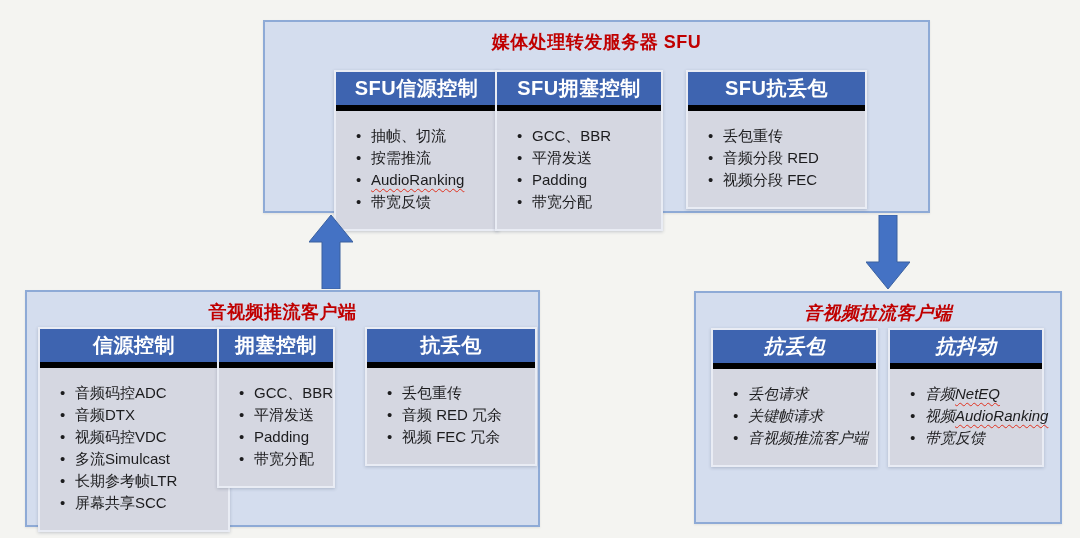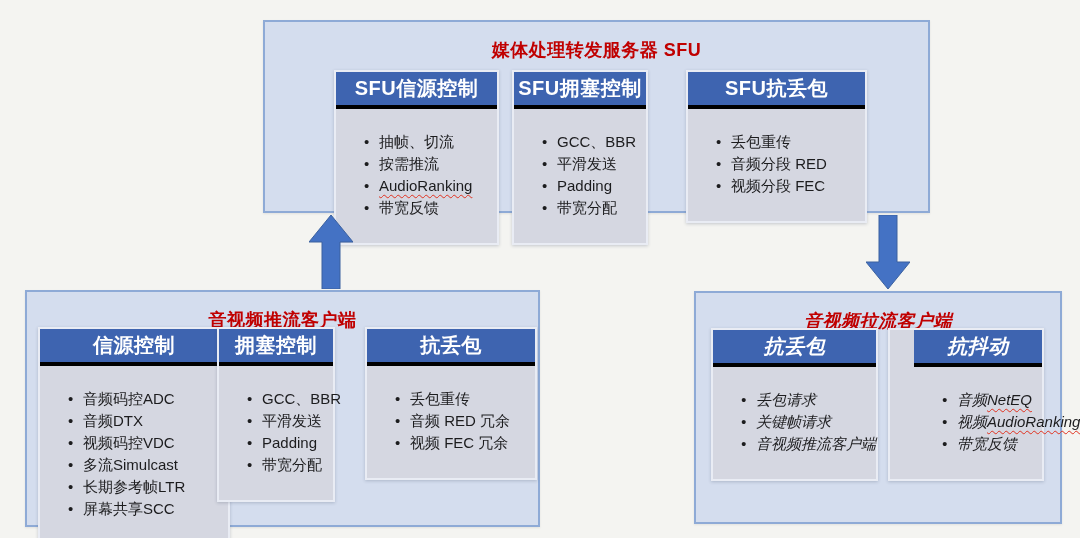--- a/index.html
+++ b/index.html
@@ -13,43 +13,43 @@
     background:#d4ddee;
     border:2px solid #8eaad6;
     box-sizing:border-box;
     box-shadow:0 1px 2px rgba(0,0,0,0.08);
   }
   .container-title{
     text-align:center;
     color:#c00000;
     font-weight:bold;
     font-size:18px;
-    padding-top:16px;
+    padding-top:8px;
     letter-spacing:0.5px;
   }
   .panel{
     position:absolute;
     box-sizing:border-box;
     border:2px solid #e9ecf4;
     background:#d5d7e1;
     box-shadow:0 1px 3px rgba(60,70,100,0.25);
   }
   .panel-header{
     background:#3e64b0;
     color:#ffffff;
     font-weight:bold;
     font-size:20px;
     height:33px;
     line-height:33px;
     text-align:center;
     letter-spacing:0.5px;
-    border-bottom:4px solid #000000;
+    border-bottom:6px solid #000000;
   }
   ul.panel-list{
-    margin:16px;
+    margin:8px;
     padding:6px 4px 8px 6px;
     list-style:none;
   }
   ul.panel-list li{
     position:relative;
     padding-left:21px;
     font-size:15px;
     line-height:22px;
     color:#1c1c1e;
     white-space:nowrap;
@@ -79,21 +79,21 @@
   <div class="panel" style="left:69px;top:48px;width:165px;">
     <div class="panel-header">SFU信源控制</div>
     <ul class="panel-list">
       <li><span>抽帧、切流</span><span class="sic"></span></li>
       <li><span>按需推流</span><span class="sic"></span></li>
       <li><span></span><span class="sic">AudioRanking</span></li>
       <li><span>带宽反馈</span><span class="sic"></span></li>
     </ul>
   </div>
 
-  <div class="panel" style="left:247px;top:48px;width:136px;">
+  <div class="panel" style="left:230px;top:48px;width:168px;">
     <div class="panel-header">SFU拥塞控制</div>
     <ul class="panel-list">
       <li><span>GCC、BBR</span></li>
       <li><span>平滑发送</span></li>
       <li><span>Padding</span></li>
       <li><span>带宽分配</span></li>
     </ul>
   </div>
 
   <div class="panel" style="left:421px;top:48px;width:181px;">
@@ -158,21 +158,21 @@
 
   <div class="panel" style="left:15px;top:35px;width:167px;">
     <div class="panel-header">抗丢包</div>
     <ul class="panel-list">
       <li><span>丢包请求</span></li>
       <li><span>关键帧请求</span></li>
       <li><span>音视频推流客户端</span></li>
     </ul>
   </div>
 
-  <div class="panel" style="left:192px;top:35px;width:156px;padding-left:24px;">
+  <div class="panel" style="left:192px;top:35px;width:156px;">
     <div class="panel-header">抗抖动</div>
     <ul class="panel-list">
       <li><span>音频</span><span class="sic">NetEQ</span></li>
       <li><span>视频</span><span class="sic">AudioRanking</span></li>
       <li><span>带宽反馈</span><span class="sic"></span></li>
     </ul>
   </div>
 </div>
 
 </body></html>

